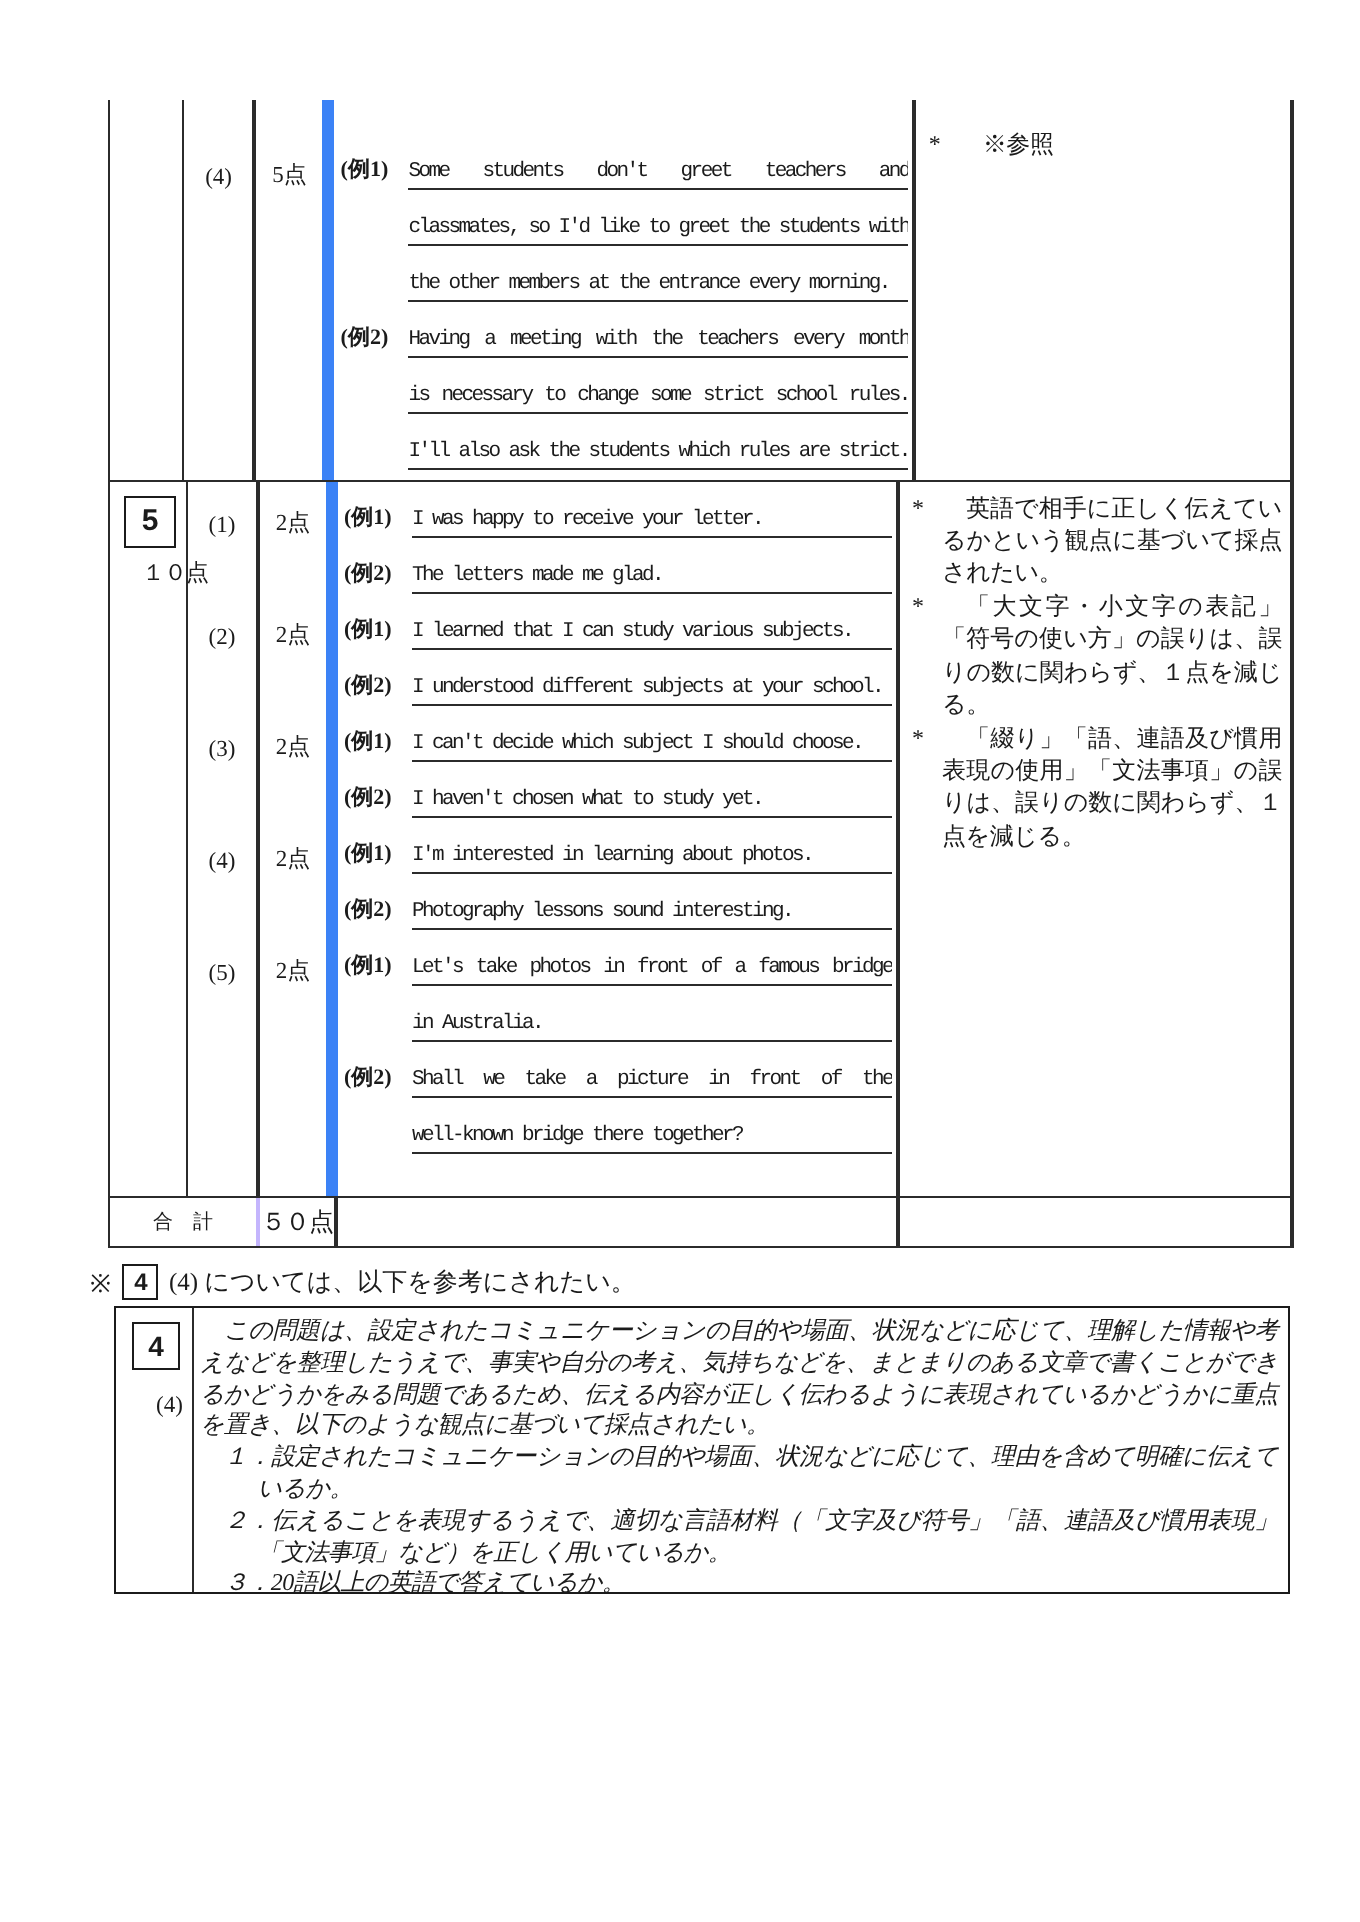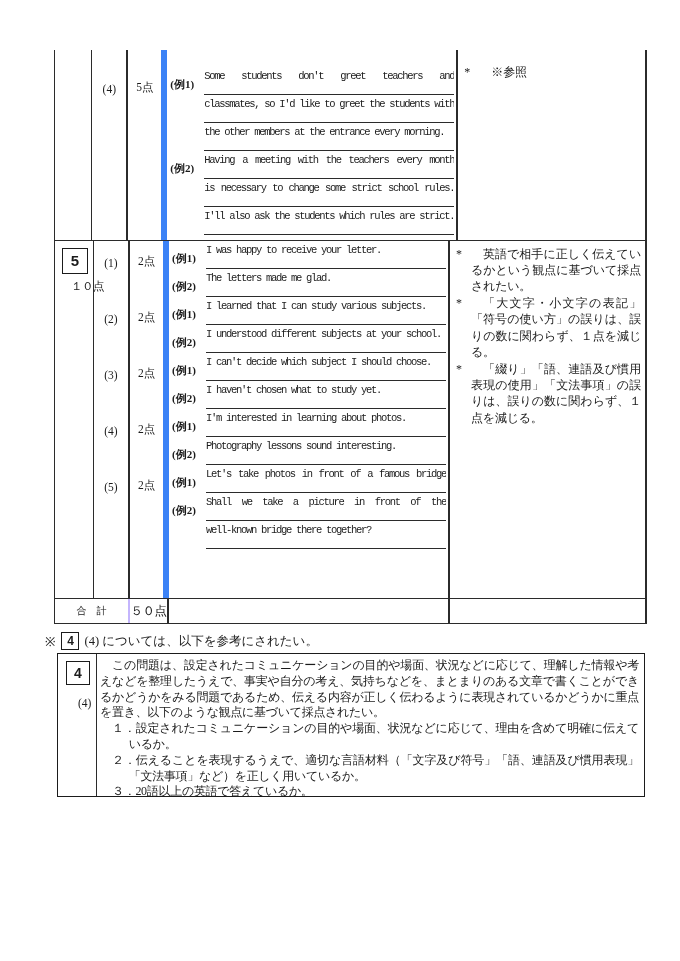--- a/index.html
+++ b/index.html
@@ -23,21 +23,21 @@
   .group.grow{flex:1;}
   .cell{box-sizing:border-box;}
   .g-num{width:36px;border-right:2px solid #2b2b2b;}
   .g-pts{width:39px;border-right:6px solid #3b82f6;}
   .g-ex{flex:1;padding-left:3px;}
   .group.pad-top .cell{padding-top:17px;}
   .ex-line{height:28px;display:flex;align-items:flex-end;}
   .g-num .ex-line,.g-pts .ex-line{justify-content:center;padding-bottom:5px;}
   .jp-label{font-size:11.5px;}
   .ex-label{width:34px;font-size:11px;flex:none;padding-bottom:3px;font-weight:bold;}
-  .ex-text{flex:1;margin-right:2px;border-bottom:1px solid #2b2b2b;padding-bottom:12px;
+  .ex-text{flex:1;margin-right:2px;border-bottom:1px solid #2b2b2b;padding-bottom:2px;
            font-family:"Liberation Mono",monospace;font-size:10.5px;letter-spacing:-1.3px;
            white-space:nowrap;overflow:hidden;}
   .ex-text.stretch{white-space:normal;text-align:justify;text-align-last:justify;}
   .note-item{display:flex;}
   .note-bullet{width:15px;flex:none;font-size:12px;}
   .note-text{flex:1;text-indent:1em;text-align:justify;letter-spacing:-0.2px;}
   
   .num-box{width:24px;height:24px;border:1.5px solid #1b1b1b;margin:7px 0 0 7px;
            display:flex;align-items:center;justify-content:center;
            font-size:15px;font-weight:bold;font-family:"Liberation Sans",sans-serif;}
@@ -54,21 +54,21 @@
   .mini-box{display:inline-flex;align-items:center;justify-content:center;width:16px;height:16px;
             border:1.2px solid #1b1b1b;font-weight:bold;font-size:12px;margin:0 5px 0 6px;
             font-family:"Liberation Sans",sans-serif;}
   
   .rubric-box{position:absolute;left:57px;top:653px;width:588px;height:144px;
               border:1.5px solid #1b1b1b;box-sizing:border-box;display:flex;}
   .rubric-left{width:39px;border-right:1px solid #2b2b2b;box-sizing:border-box;flex:none;}
   .rubric-left .num-box{width:22px;height:22px;margin:7px 0 0 8px;font-size:14px;}
   .rubric-sub{margin:12px 0 0 20px;font-size:11.5px;}
   .rubric-body{flex:1;padding:4px 5px 0 3px;font-size:12px;line-height:15.8px;
-               letter-spacing:-0.3px;}
+               letter-spacing:-0.3px;font-style:italic;}
   .rubric-intro{text-indent:1em;text-align:justify;}
   .rubric-item{padding-left:2.4em;text-indent:-1.4em;text-align:justify;}
 </style>
 </head>
 <body>
 
 <div id="page">
 
   <div class="main-table">
 
@@ -226,20 +226,24 @@
               <div class="ex-line">
                 <span class="jp-label">2点</span>
               </div>
             </div>
             <div class="cell g-ex">
               <div class="ex-line">
                 <span class="ex-label">(例1)</span>
                 <span class="ex-text stretch">Let's take photos in front of a famous bridge</span>
               </div>
               <div class="ex-line">
+                <span class="ex-label"></span>
+                <span class="ex-text">in Australia.</span>
+              </div>
+              <div class="ex-line">
                 <span class="ex-label">(例2)</span>
                 <span class="ex-text stretch">Shall we take a picture in front of the</span>
               </div>
               <div class="ex-line">
                 <span class="ex-label"></span>
                 <span class="ex-text">well-known bridge there together?</span>
               </div>
             </div>
           </div>
         </div>

